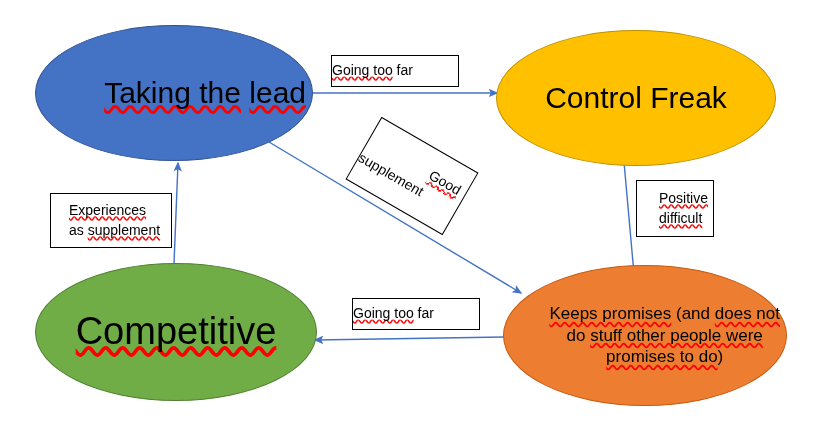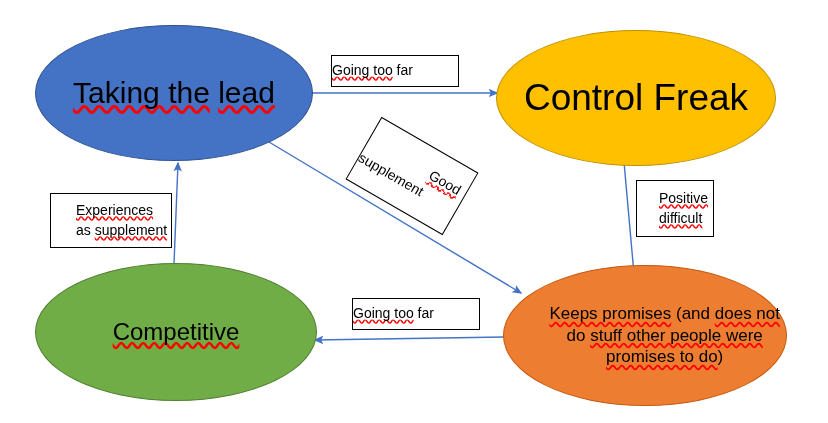--- a/index.html
+++ b/index.html
@@ -35,34 +35,35 @@
   }
   .node .node-label {
     color: #000000;
     line-height: 1.26;
     padding: 0 6px;
   }
   #node-taking-the-lead {
     left: 35px; top: 25px; width: 278px; height: 136px;
     background: #4472C4;
     border: 1.5px solid #2F528F;
+    justify-content: flex-end;
   }
   #node-taking-the-lead .node-label { font-size: 30px; }
   #node-control-freak {
     left: 496px; top: 30px; width: 280px; height: 136px;
     background: #FFC000;
     border: 1.5px solid #BF9000;
   }
-  #node-control-freak .node-label { font-size: 37px; }
+  #node-control-freak .node-label { font-size: 30px; }
   #node-competitive {
     left: 35px; top: 263px; width: 282px; height: 138px;
     background: #70AD47;
     border: 1.5px solid #507E32;
   }
-  #node-competitive .node-label { font-size: 24px; }
+  #node-competitive .node-label { font-size: 38px; }
   #node-keeps-promises {
     left: 503px; top: 265px; width: 284px; height: 141px;
     background: #ED7D31;
     border: 1.5px solid #C55A11;
     justify-content: flex-end;
   }
   #node-keeps-promises .node-label { font-size: 17px; }
 
   .edge-label {
     position: absolute;
@@ -75,21 +76,21 @@
     color: #000000;
     font-size: 14px;
     line-height: 1.42;
     z-index: 3;
     white-space: nowrap;
   }
   #label-going-too-far-top { left: 331px; top: 55px; width: 128px; height: 32px; }
   #label-going-too-far-bottom { left: 352px; top: 298px; width: 128px; height: 32px; }
   #label-experiences-as-difficult {
     left: 50px; top: 193px; width: 122px; height: 55px;
-    align-items: flex-start; padding-left: 25px;
+    align-items: flex-start; padding-left: 18px;
   }
   #label-positive-opposite {
     left: 636px; top: 180px; width: 78px; height: 57px;
     align-items: flex-start; padding-left: 22px;
   }
   #label-good-supplement {
     left: 356px; top: 140px; width: 112px; height: 72px;
     transform: rotate(30deg);
     align-items: flex-end; justify-content: center;
     padding-right: 6px;

